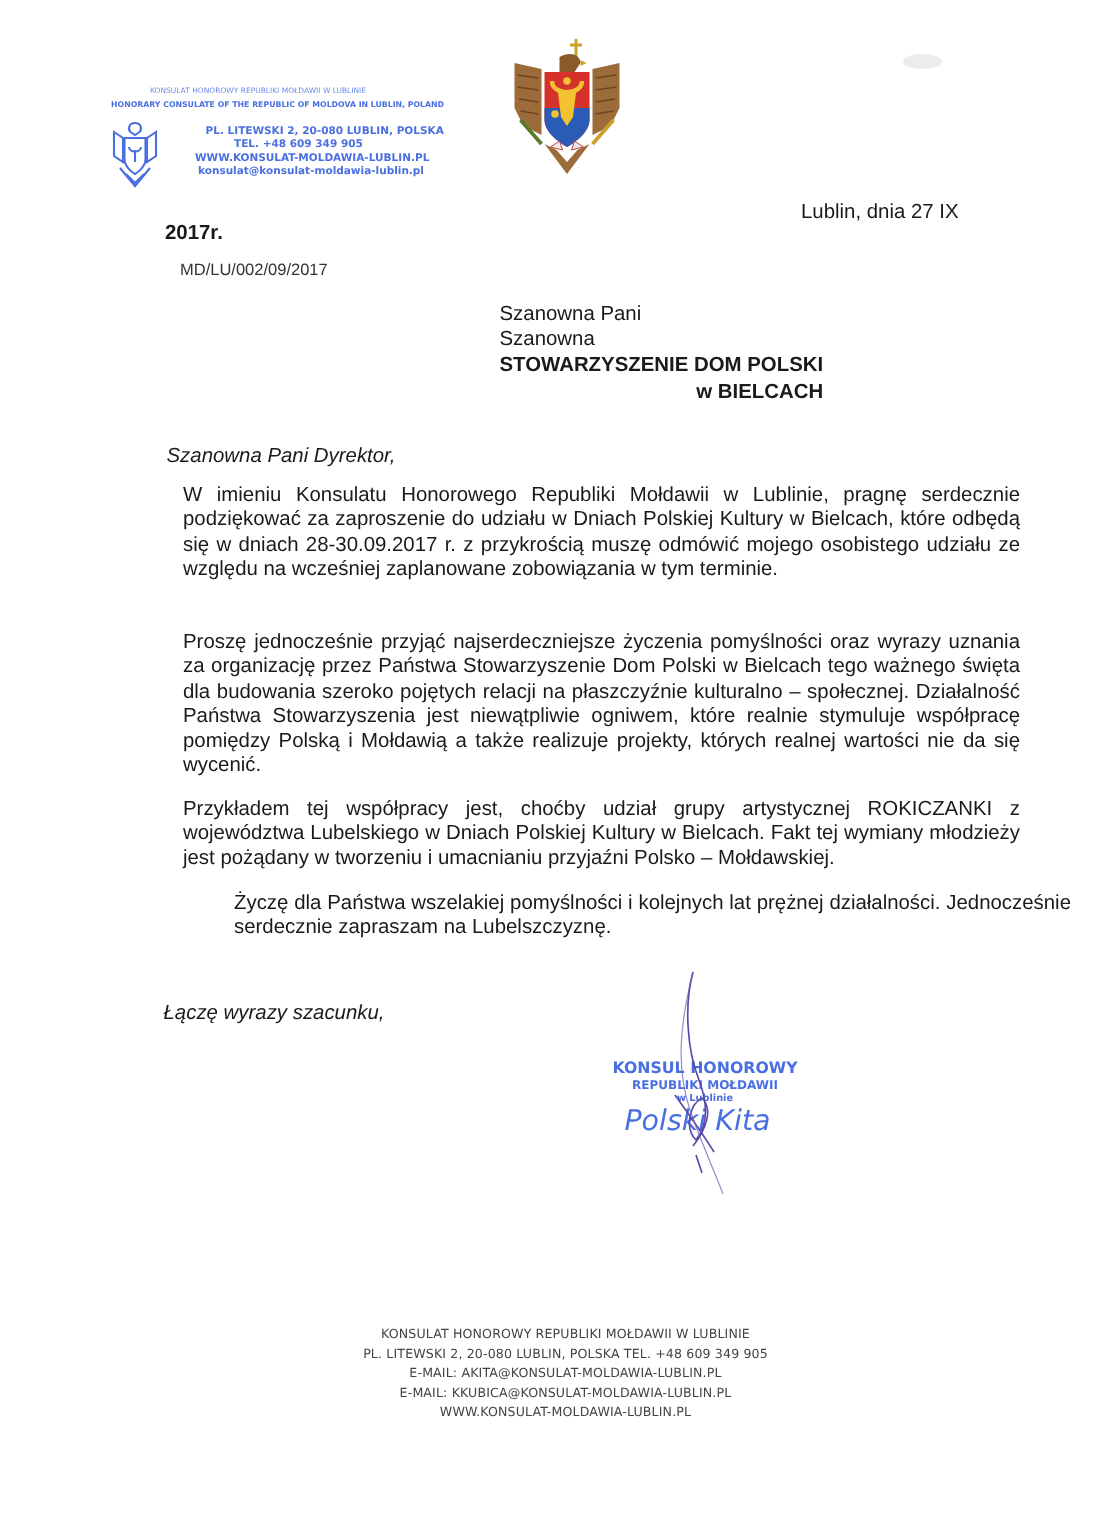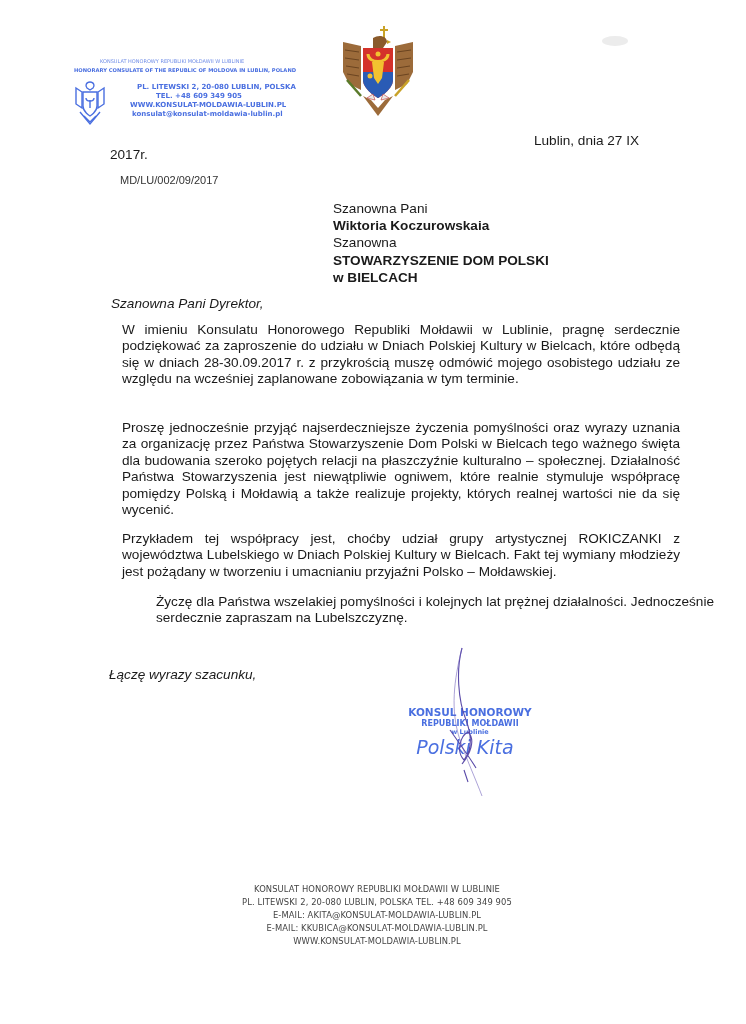--- a/index.html
+++ b/index.html
@@ -63,29 +63,28 @@
   <path d="M12 56 L26 72" stroke="#5a7a2a" stroke-width="2.5"></path>
   <path d="M74 56 L60 72" stroke="#c9a227" stroke-width="2.5"></path>
 
   <path d="M28 72 L43 92 L58 72 L50 76 L43 84 L36 76 Z" fill="#9c6b3a"></path>
   <path d="M32 74 L38 70 L40 76Z M54 74 L48 70 L46 76Z" fill="#e8e8e8" stroke="#c03030" stroke-width="0.6"></path>
 </svg>
 
 <div class="abs" style="left:602px; top:36px; width:26px; height:10px; border-radius:50%; background:#ececec;"></div>
 
 <div class="abs" style="left:534px; top:133px; font-size:13.6px;">Lublin, dnia 27 IX</div>
-<div class="abs" style="left:110px; top:147px; font-size:13.6px;">2017r.</div>
+<div class="abs" style="left:110px; top:147px; font-size:13.6px;font-weight:bold;">2017r.</div>
 <div class="abs" style="left:120px; top:174px; font-size:11px; color:#333;">MD/LU/002/09/2017</div>
 
 <div class="abs" style="left:333px; top:200px; font-size:13.6px; line-height:17.2px;">
   <div>Szanowna Pani</div>
-  <div style="font-weight:bold;">Wiktoria Koczurowskaia</div>
   <div>Szanowna</div>
   <div style="font-weight:bold;">STOWARZYSZENIE DOM POLSKI</div>
-  <div style="font-weight:bold;">w BIELCACH</div>
+  <div style="font-weight:bold;text-align:right;">w BIELCACH</div>
 </div>
 
 <div class="abs" style="left:111px; top:296px; font-size:13.6px; font-style:italic;">Szanowna Pani Dyrektor,</div>
 
 <div class="para body-text" style="top:322px;">W imieniu Konsulatu Honorowego Republiki Mołdawii w Lublinie, pragnę serdecznie podziękować za zaproszenie do udziału w Dniach Polskiej Kultury w Bielcach, które odbędą się w dniach 28-30.09.2017 r. z przykrością muszę odmówić mojego osobistego udziału ze względu na wcześniej zaplanowane zobowiązania w tym terminie.</div>
 <div class="para body-text" style="top:420px;">Proszę jednocześnie przyjąć najserdeczniejsze życzenia pomyślności oraz wyrazy uznania za organizację przez Państwa Stowarzyszenie Dom Polski w Bielcach tego ważnego święta dla budowania szeroko pojętych relacji na płaszczyźnie kulturalno – społecznej. Działalność Państwa Stowarzyszenia jest niewątpliwie ogniwem, które realnie stymuluje współpracę pomiędzy Polską i Mołdawią a także realizuje projekty, których realnej wartości nie da się wycenić.</div>
 <div class="para body-text" style="top:531px;">Przykładem tej współpracy jest, choćby udział grupy artystycznej ROKICZANKI z województwa Lubelskiego w Dniach Polskiej Kultury w Bielcach. Fakt tej wymiany młodzieży jest pożądany w tworzeniu i umacnianiu przyjaźni Polsko – Mołdawskiej.</div>
 <div class="para body-text" style="top:594px;margin-left:34px;">Życzę dla Państwa wszelakiej pomyślności i kolejnych lat prężnej działalności. Jednocześnie serdecznie zapraszam na Lubelszczyznę.</div>
 
 <div class="abs" style="left:109px; top:667px; font-size:13.6px; font-style:italic;">Łączę wyrazy szacunku,</div>

